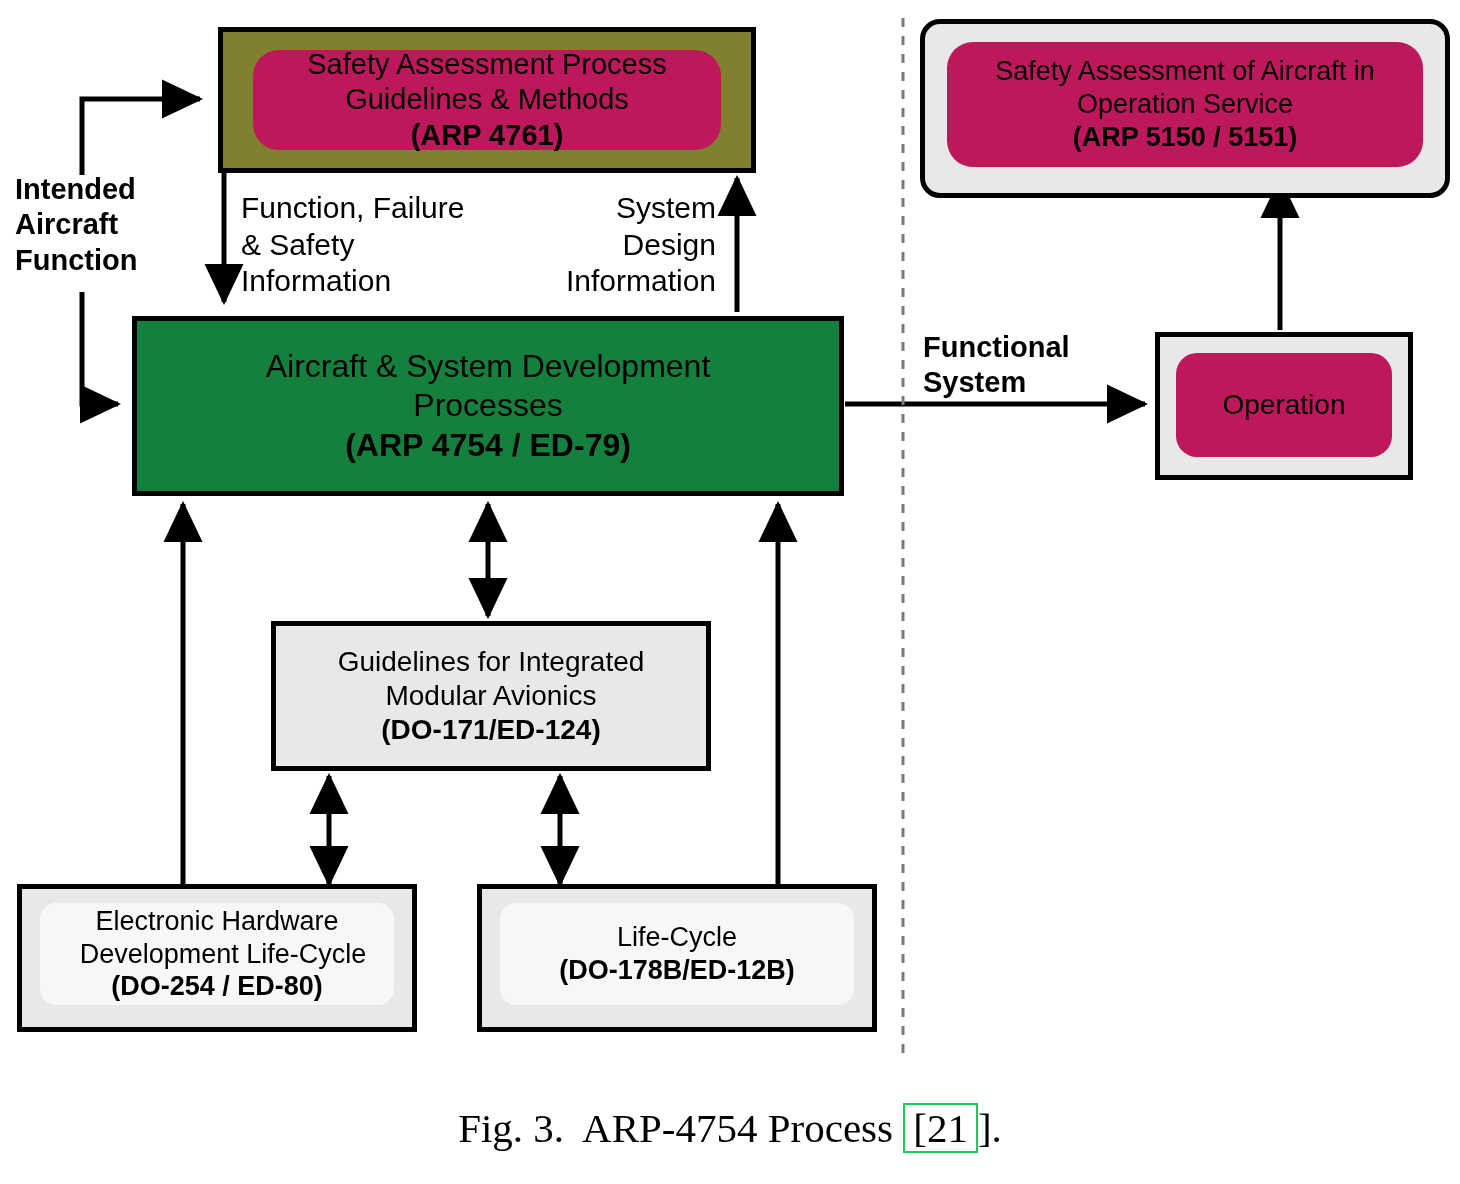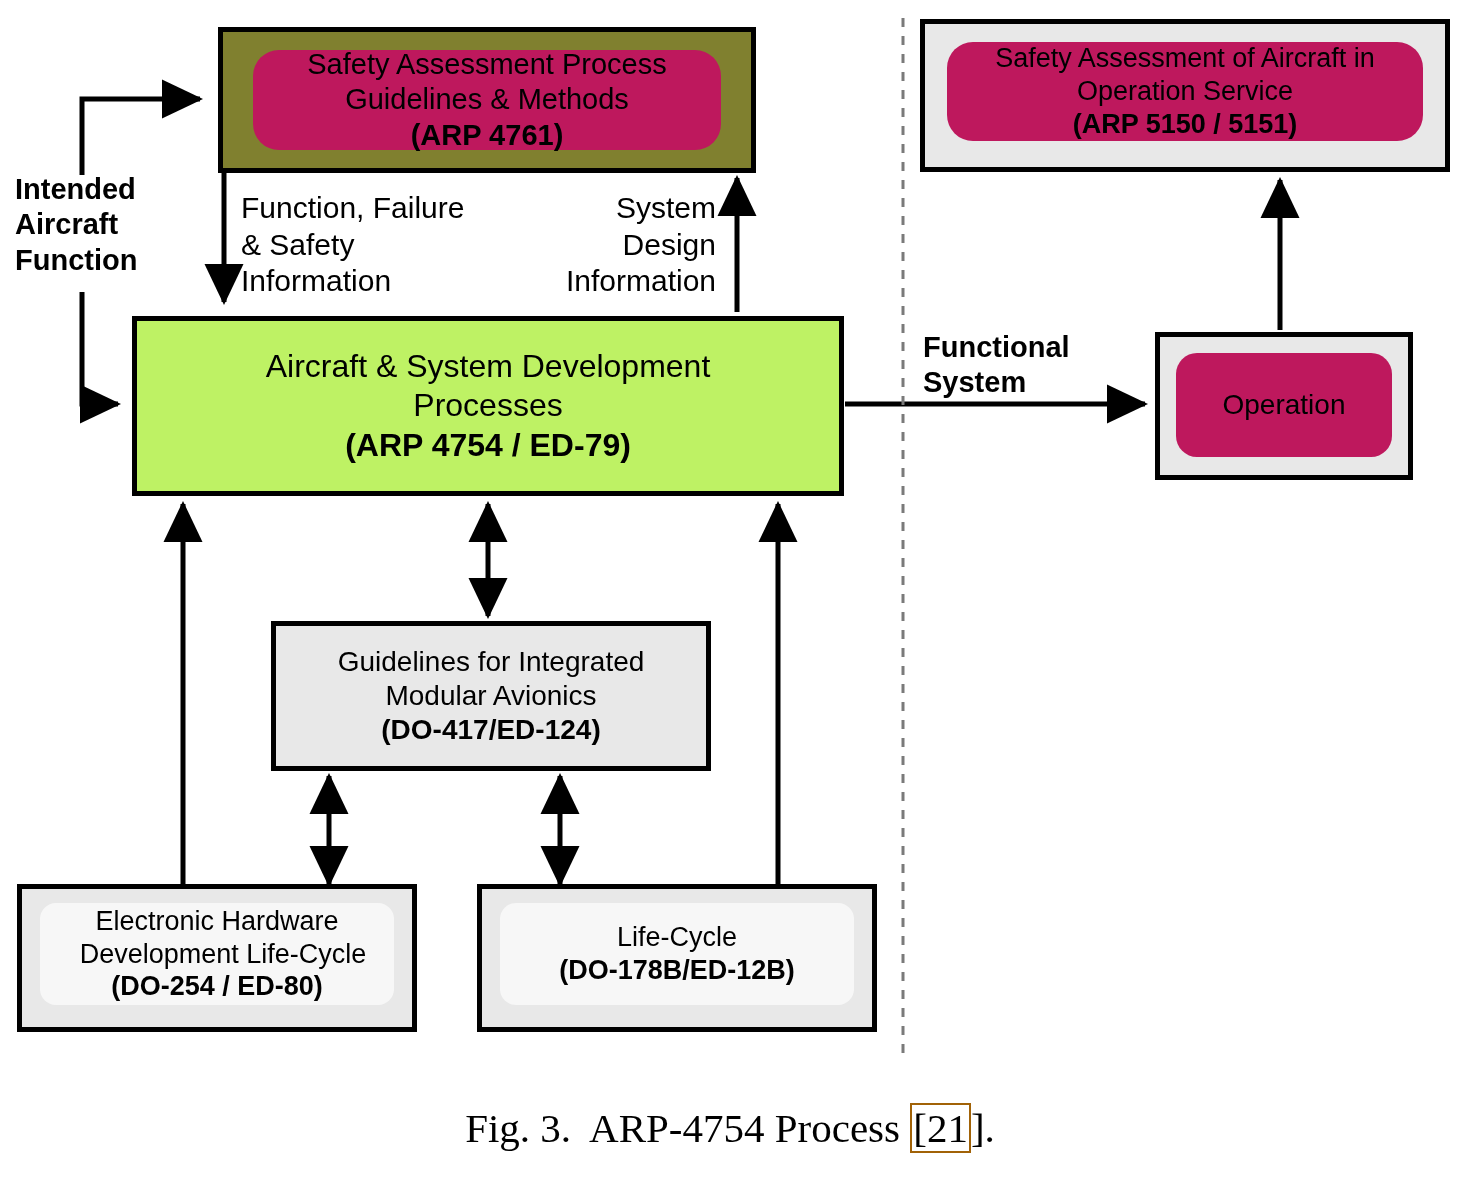--- a/index.html
+++ b/index.html
@@ -42,21 +42,21 @@
   }
   .node .txt {
     color: #000000;
     line-height: 1.22;
     white-space: nowrap;
   }
   .bold { font-weight: bold; }
 
   
   .skin-olive   { background: #80802f; }
-  .skin-yellow  { background: #bef264; text-decoration: underline; }
+  .skin-yellow  { background: #15803d; text-decoration: underline; }
   .skin-gray    { background: #e8e8e8; }
 
   .inner-white  { background: #be185d; border-radius: 26px; }
   .inner-soft   { background: #f7f7f7; border-radius: 16px; }
   .inner-none   { background: transparent; }
 
   
   .flabel {
     position: absolute;
     color: #000000;
@@ -70,22 +70,22 @@
     left: 0;
     top: 1104px;
     width: 1460px;
     text-align: center;
     font-family: "Liberation Serif", serif;
     font-size: 41px;
     color: #000000;
   }
   #caption .gap { display: inline-block; width: 18px; }
   #caption .refbox {
-    border: 2px solid #a16207;
-    padding: 0 1px;
+    border: 2px solid #22c55e;
+    padding: 0 8px;
   }
 </style>
 </head>
 <body>
 
 <div id="page">
 
   <svg id="svg-layer" viewBox="0 0 1460 1184" xmlns="http://www.w3.org/2000/svg">
     <defs>
       <marker id="ah" markerWidth="9" markerHeight="9" refX="7.6" refY="4.5" orient="auto" markerUnits="strokeWidth">
@@ -158,40 +158,40 @@
       <div class="txt" style="font-size:32px;">Aircraft &amp; System Development</div>
       <div class="txt" style="font-size:32px;">Processes</div>
       <div class="txt bold" style="font-size:32px;">(ARP 4754 / ED-79)</div>
     </div>
   </div>
 
   <div class="node skin-gray" style="left:271px; top:621px; width:440px; height:150px;">
     <div class="inner inner-none" style="left:10px; top:8px; right:10px; bottom:8px;">
       <div class="txt" style="font-size:28px;">Guidelines for Integrated</div>
       <div class="txt" style="font-size:28px;">Modular Avionics</div>
-      <div class="txt bold" style="font-size:28px;">(DO-417/ED-124)</div>
+      <div class="txt bold" style="font-size:28px;">(DO-171/ED-124)</div>
     </div>
   </div>
 
   <div class="node skin-gray" style="left:17px; top:884px; width:400px; height:148px;">
     <div class="inner inner-soft" style="left:18px; top:14px; right:18px; bottom:22px;">
       <div class="txt" style="font-size:27px;">Electronic Hardware</div>
       <div class="txt" style="font-size:27px;margin-left:12px;">Development Life-Cycle</div>
       <div class="txt bold" style="font-size:27px;">(DO-254 / ED-80)</div>
     </div>
   </div>
 
   <div class="node skin-gray" style="left:477px; top:884px; width:400px; height:148px;">
     <div class="inner inner-soft" style="left:18px; top:14px; right:18px; bottom:22px;">
       <div class="txt" style="font-size:27px;">Life-Cycle</div>
       <div class="txt bold" style="font-size:27px;">(DO-178B/ED-12B)</div>
     </div>
   </div>
 
-  <div class="node skin-gray" style="left:920px; top:19px; width:530px; height:153px;">
+  <div class="node skin-gray" style="left:920px; top:19px; width:530px; height:179px;border-radius:20px;">
     <div class="inner inner-white" style="left:22px; top:18px; right:22px; bottom:26px;">
       <div class="txt" style="font-size:27px;">Safety Assessment of Aircraft in</div>
       <div class="txt" style="font-size:27px;">Operation Service</div>
       <div class="txt bold" style="font-size:27px;">(ARP 5150 / 5151)</div>
     </div>
   </div>
 
   <div class="node skin-gray" style="left:1155px; top:332px; width:258px; height:148px;">
     <div class="inner inner-white" style="left:16px; top:16px; right:16px; bottom:18px;border-radius:21px;">
       <div class="txt" style="font-size:28px;">Operation</div>

